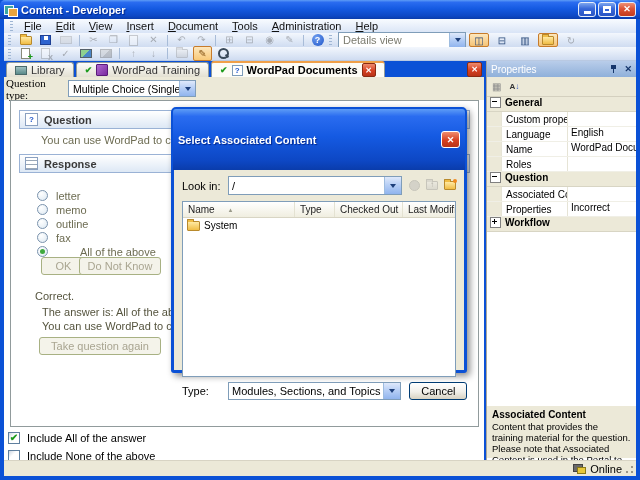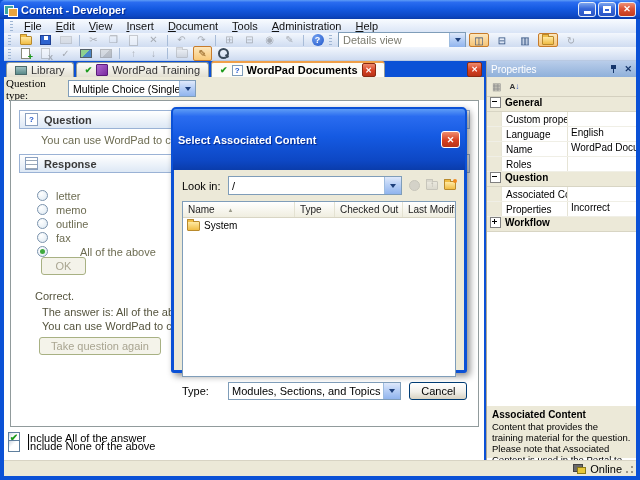--- a/index.html
+++ b/index.html
@@ -342,33 +342,34 @@
       <div class="radio-row" style="top:130px;">
         <span class="rad"></span>
         <span class="olive">fax</span>
       </div>
       <div class="radio-row" style="top:144px;gap:32px;">
         <span class="rad sel"></span>
         <span class="olive">All of the above</span>
       </div>
 
       <span class="btn-dis" style="position:absolute;left:30px;top:156px;width:45px;height:18px;">OK</span>
+      <span class="btn-dis" style="position:absolute;left:68px;top:156px;width:82px;height:18px;">Do Not Know</span>
 
       <div class="result-line" style="left:24px;top:189px;">Correct.</div>
       <div class="result-line olive" style="left:31px;top:205px;">The answer is: All of the above</div>
       <div class="result-line olive" style="left:31px;top:219px;white-space:nowrap;">You can use WordPad to create any</div>
 
       <span class="btn-dis" style="position:absolute;left:28px;top:236px;width:122px;height:18px;">Take question again</span>
     </div>
 
     <div class="cbx-row" style="left:4px;top:354px;">
       <span class="cbx">✔</span>
       <span>Include All of the answer</span>
     </div>
-    <div class="cbx-row" style="left:4px;top:362px;">
+    <div class="cbx-row" style="left:4px;top:372px;">
       <span class="cbx"></span>
       <span>Include None of the above</span>
     </div>
   </div>
 
   <div class="props">
     <div class="props-head">
       <span class="t">Properties</span>
       <span class="pin-icon"></span>
       <span class="props-x">✕</span>

